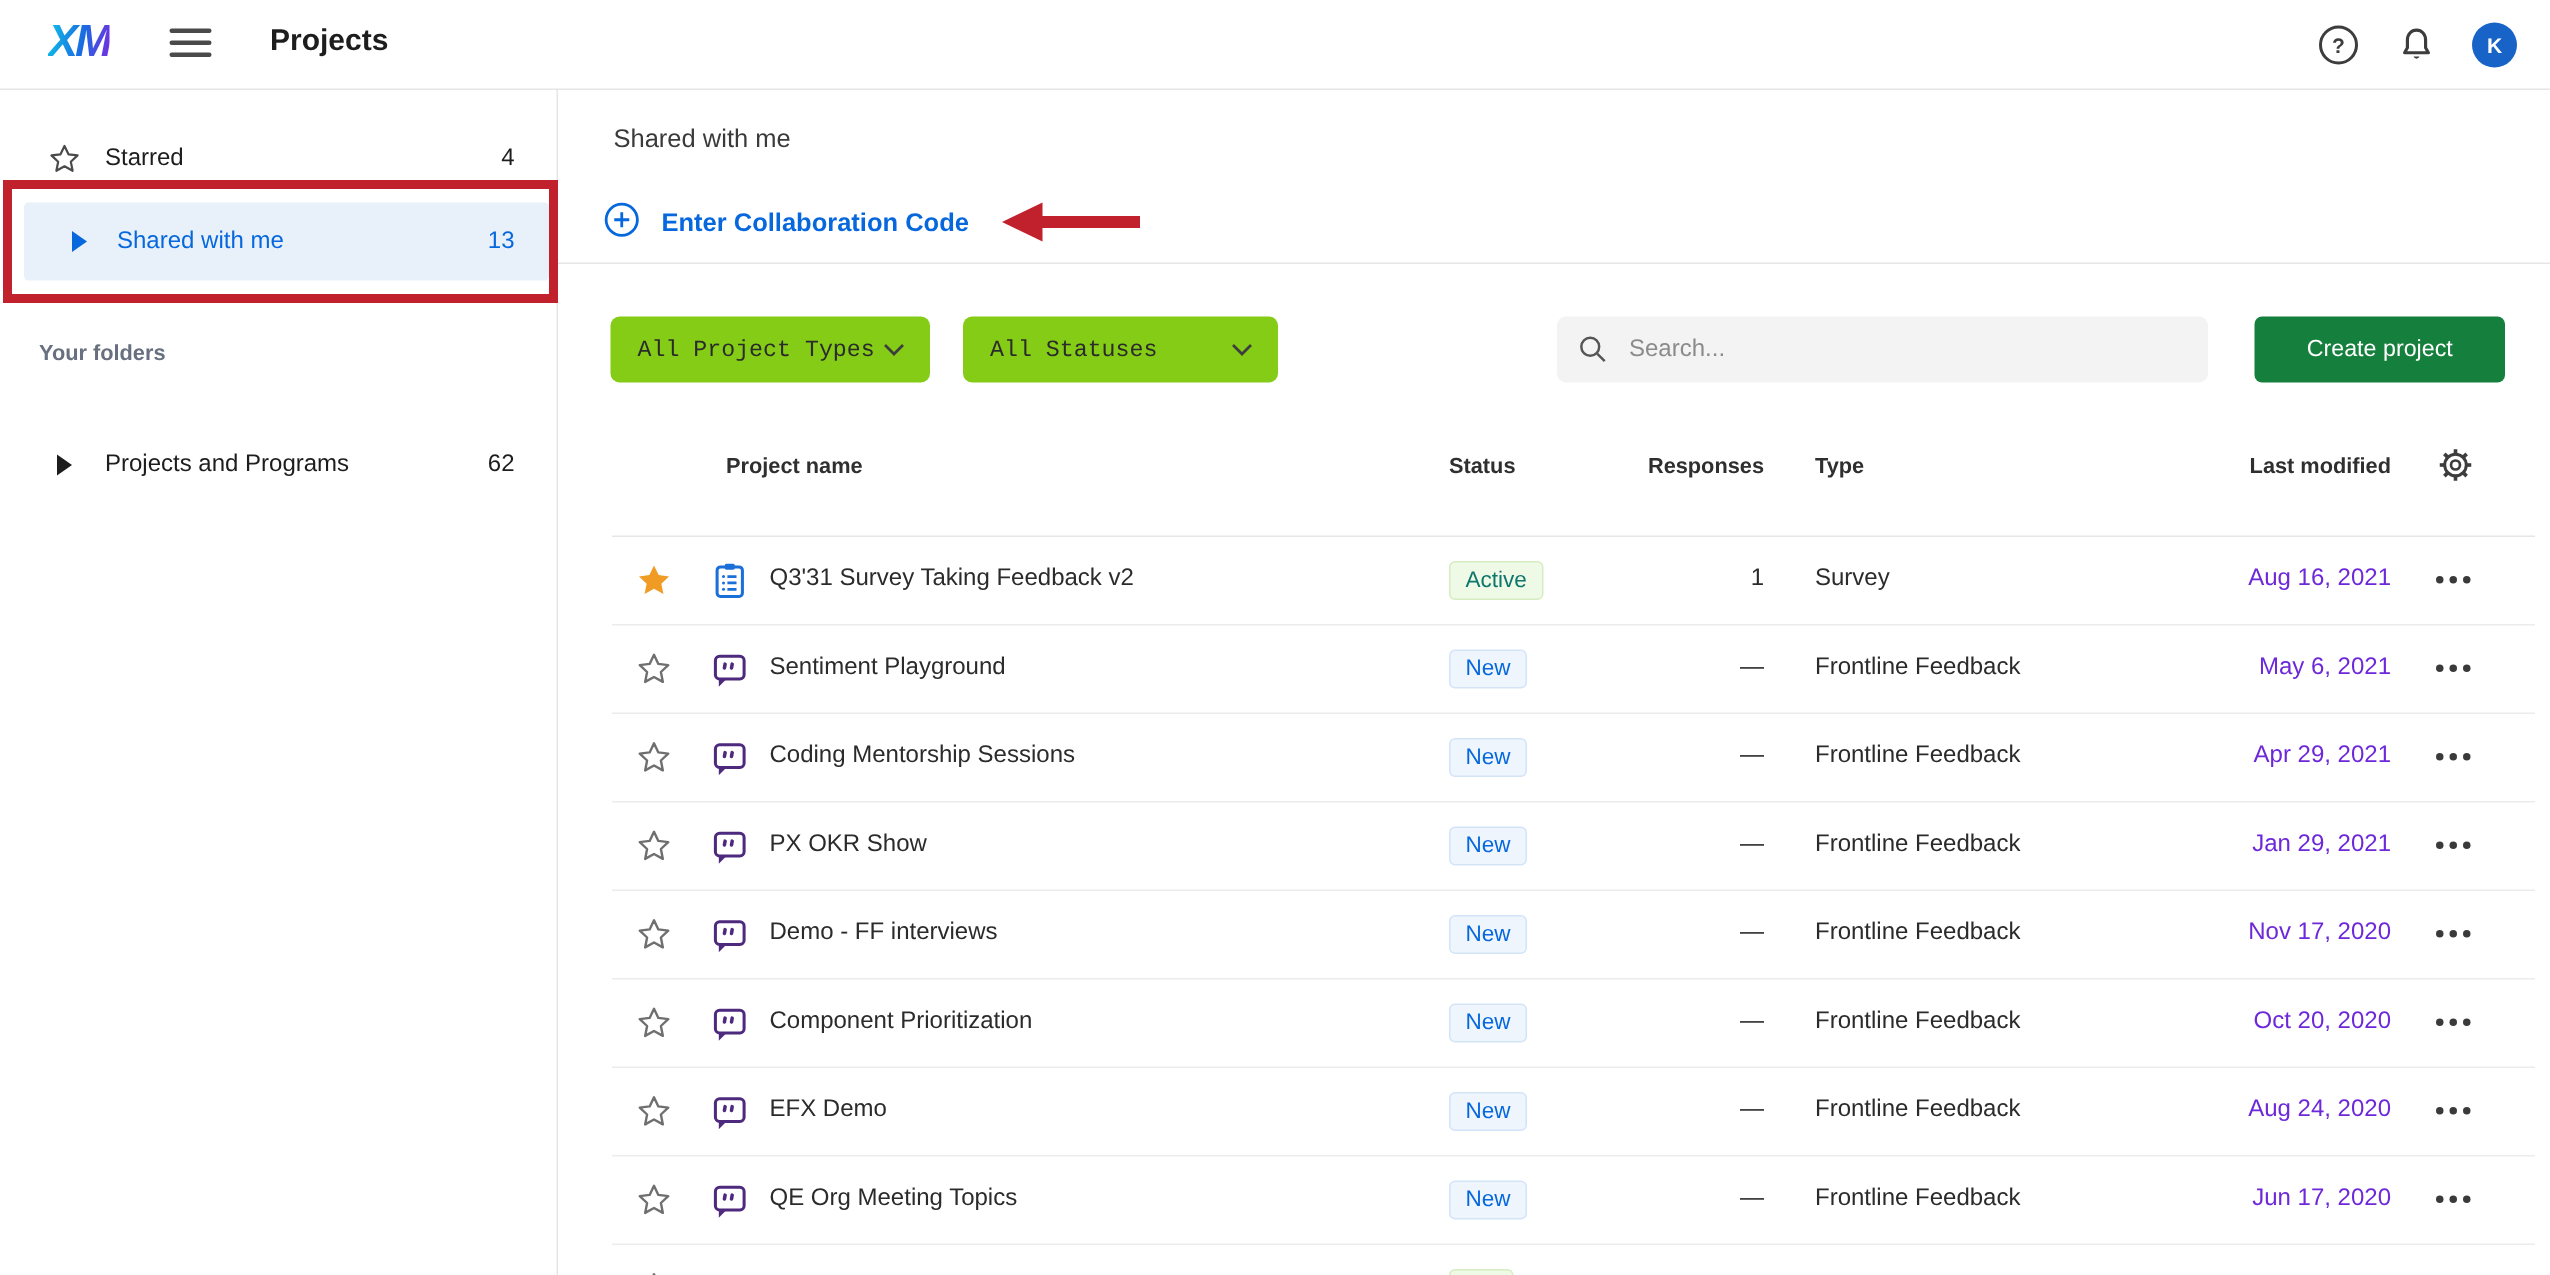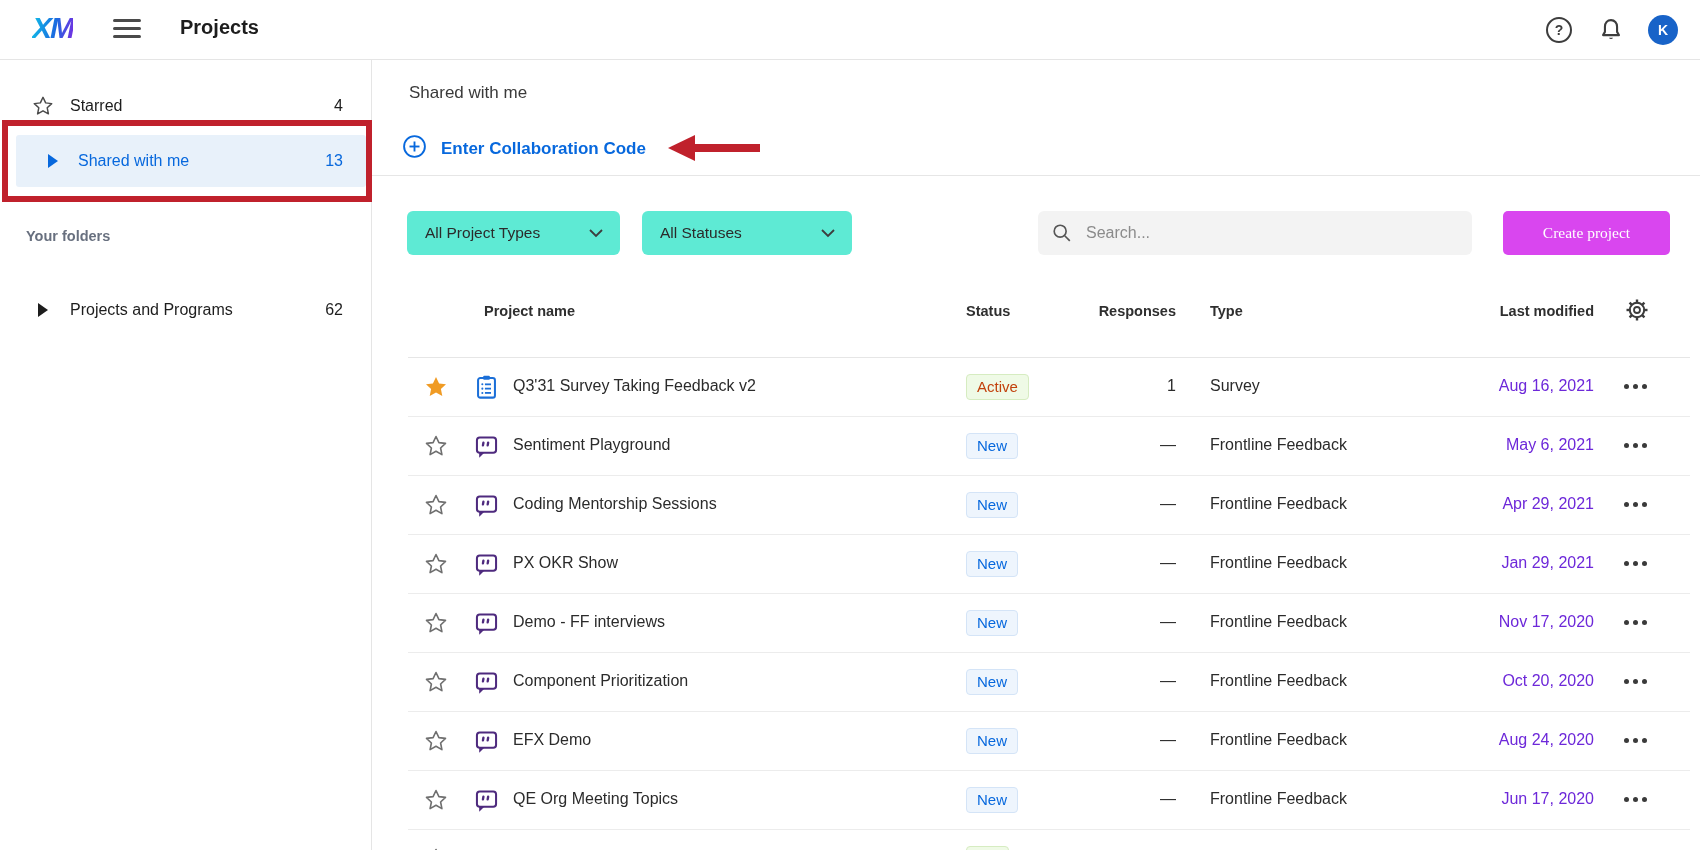--- a/index.html
+++ b/index.html
@@ -47,38 +47,38 @@
 
   
   .main { position:absolute; top:60px; left:372px; width:1328px; height:790px; overflow:hidden; background:#fff; }
   .main-heading { position:absolute; top:23px; left:37px; font-size:17px; color:#3a3a3a; }
   .collab-link { position:absolute; top:74px; left:30px; display:flex; align-items:center;
     gap:14px; cursor:pointer; }
   .collab-link .collab-text { font-size:17px; font-weight:bold; color:#0768dd; }
   .red-arrow { position:absolute; top:73px; left:296px; }
   .collab-divider { position:absolute; top:115px; left:0; right:0; height:1px; background:#e6e6e6; }
 
-  .dropdown { position:absolute; top:151px; height:44px; background:#5eead4; border-radius:6px;
-    display:flex; align-items:center; padding:0 18px; cursor:pointer; }
+  .dropdown { position:absolute; top:151px; height:44px; background:#84cc16; border-radius:6px;
+    display:flex; align-items:center; padding:0 18px; cursor:pointer;font-family:Liberation Mono, monospace; }
   .dropdown .dd-label { font-size:15.5px; color:#2b2b2b; }
   .dd-types { left:35px; width:213px; }
   .dd-statuses { left:270px; width:210px; }
   .dropdown svg { position:absolute; right:16px; }
 
   .searchbox { position:absolute; top:151px; left:666px; width:434px; height:44px;
     background:#f3f3f3; border-radius:6px; }
   .searchbox svg { position:absolute; left:13px; top:11px; }
   .searchbox input { position:absolute; left:48px; top:0; width:375px; height:44px; border:none;
     background:transparent; outline:none; font-size:16px; color:#2b2b2b;
     font-family:"Liberation Sans", sans-serif; }
   .searchbox input::placeholder { color:#8b8b8b; }
 
   .create-btn { position:absolute; top:151px; left:1131px; width:167px; height:44px;
-    background:#d946ef; color:#fff; font-size:15.5px; font-weight:500; border:none;
-    border-radius:5px; cursor:pointer; font-family:Liberation Serif, serif; }
+    background:#15803d; color:#fff; font-size:15.5px; font-weight:500; border:none;
+    border-radius:5px; cursor:pointer; font-family:Liberation Sans, sans-serif; }
 
   
   .thead { position:absolute; top:240px; left:0; right:0; height:26px;
     font-size:14.5px; font-weight:bold; color:#2f2f2f; }
   .th { position:absolute; top:3px; }
   .th-name { left:112px; }
   .th-status { left:594px; }
   .th-resp { right:524px; }
   .th-type { left:838px; }
   .th-modified { right:106px; }
@@ -86,21 +86,21 @@
   .head-divider { position:absolute; top:297px; left:36px; right:10px; height:1px; background:#e6e6e6; }
 
   .rows { position:absolute; top:298px; left:0; right:0; }
   .trow { position:relative; height:59px; }
   .trow .divider { position:absolute; bottom:0; left:36px; right:10px; height:1px; background:#ececec; }
   .cell-star { position:absolute; left:52px; top:17px; width:24px; height:24px; cursor:pointer; }
   .cell-icon { position:absolute; left:101px; top:16px; width:27px; height:27px; }
   .cell-name { position:absolute; left:141px; top:19px; font-size:16px; color:#2b2b2b; cursor:pointer; }
   .cell-status { position:absolute; left:594px; top:16px; }
   .badge { display:inline-block; font-size:15px; padding:3px 10px 4px; border-radius:4px; border:1px solid; }
-  .badge.green { color:#c2410c; background:#effae6; border-color:#d6ecc1; }
+  .badge.green { color:#0f766e; background:#effae6; border-color:#d6ecc1; }
   .badge.blue { color:#0768dd; background:#eef5fd; border-color:#d4e4f7; }
   .cell-resp { position:absolute; right:524px; top:19px; font-size:16px; color:#2b2b2b; }
   .cell-type { position:absolute; left:838px; top:19px; font-size:16px; color:#2b2b2b; }
   .cell-date { position:absolute; right:106px; top:19px; font-size:16px; color:#6d28d9; }
   .cell-dots { position:absolute; left:1252px; top:26px; display:flex; gap:4px; cursor:pointer; }
   .cell-dots i { width:5px; height:5px; border-radius:50%; background:#3a3a3a; }
 </style>
 </head>
 <body>
 

